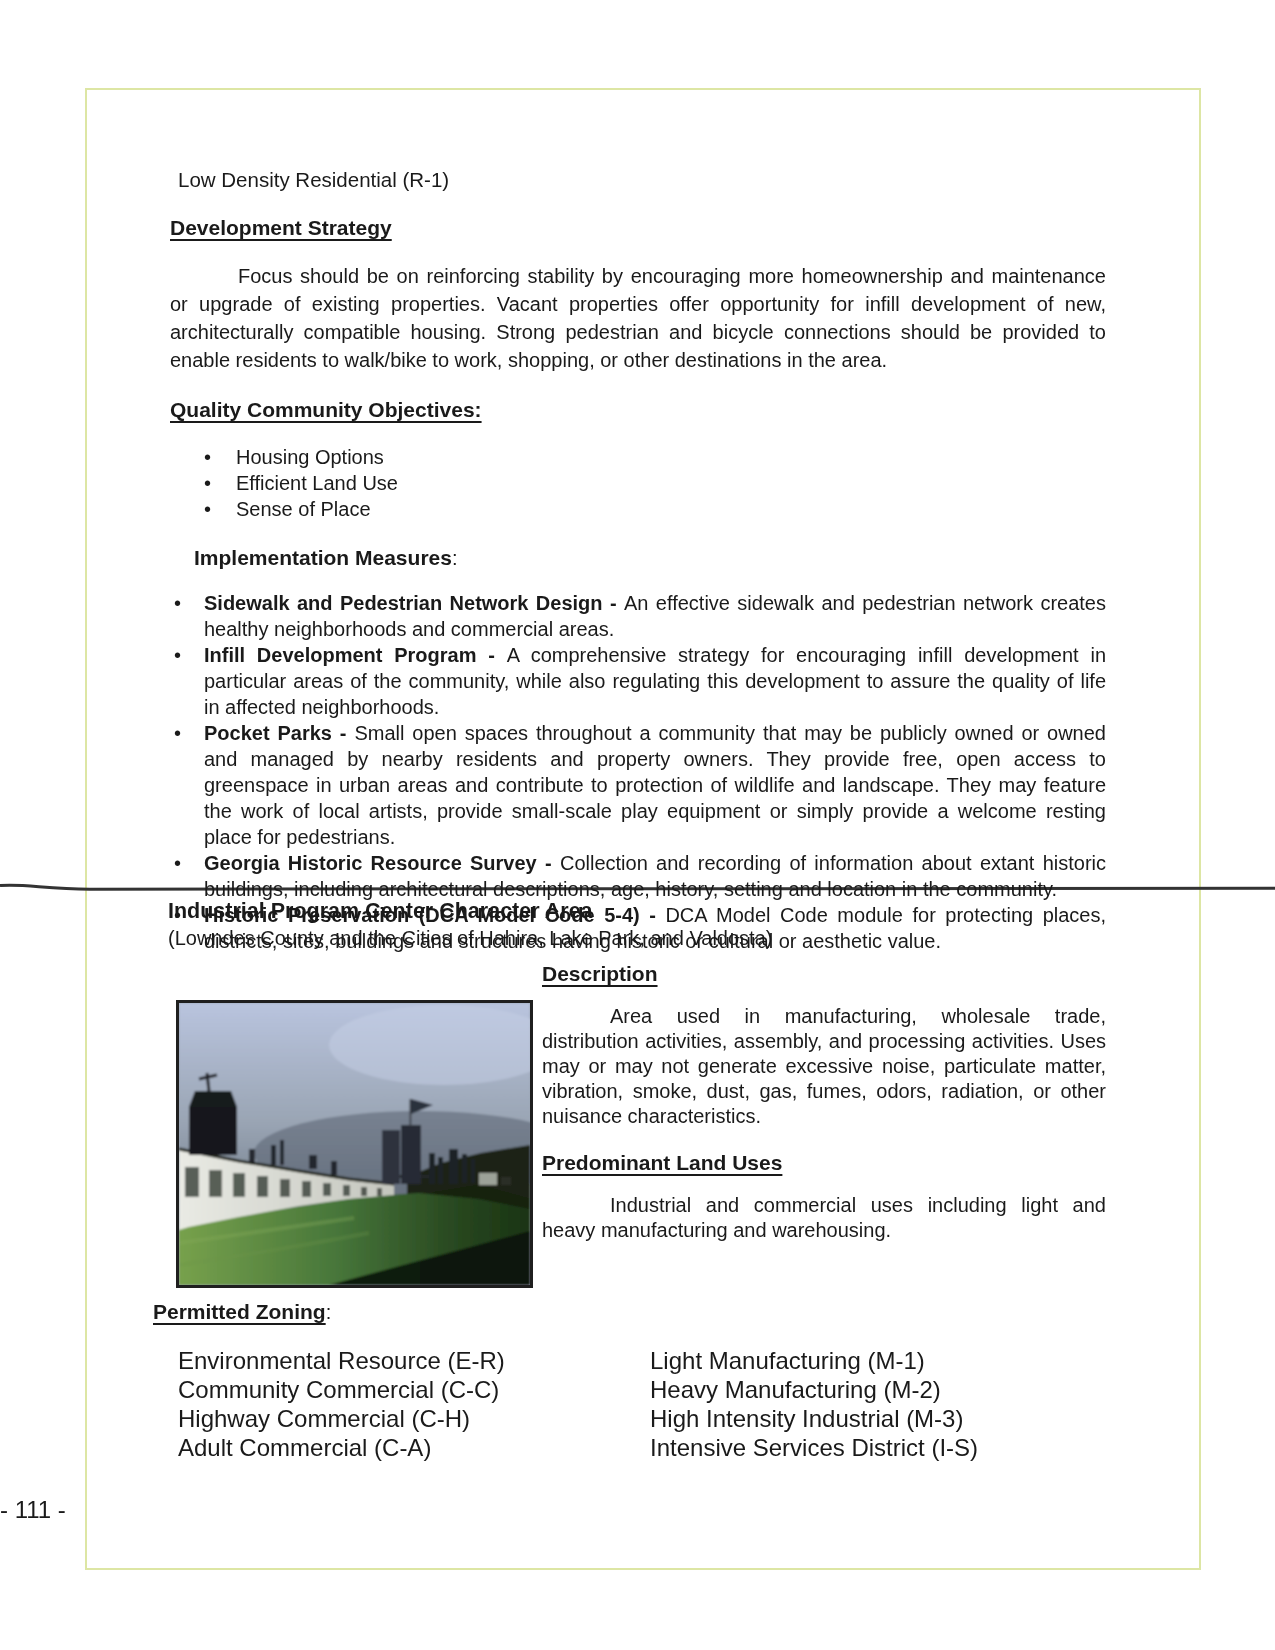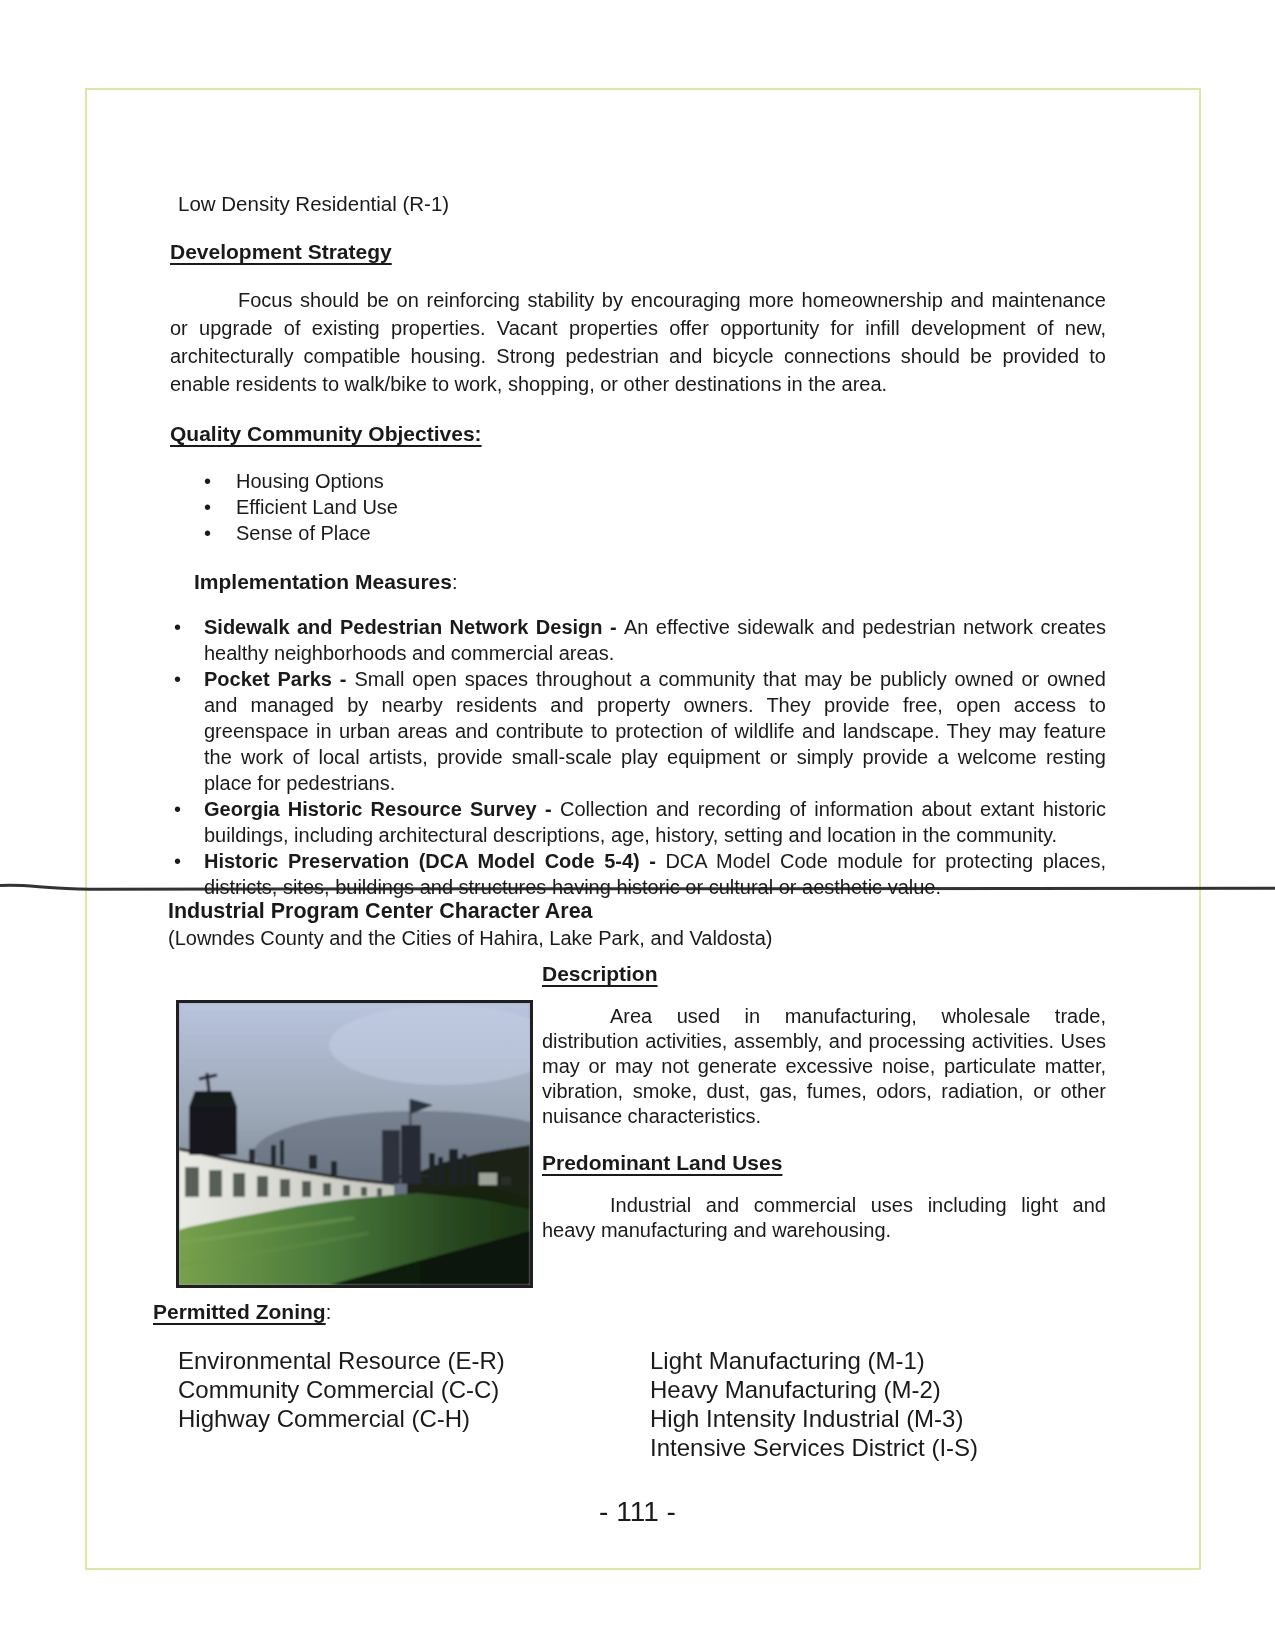--- a/index.html
+++ b/index.html
@@ -5,21 +5,21 @@
   html,body{margin:0;padding:0;}
   body{
     width:1275px;height:1650px;position:relative;background:#ffffff;
     font-family:"Liberation Sans", sans-serif;color:#1a1a1a;overflow:hidden;
   }
   .page-border{
     position:absolute;left:85px;top:88px;width:1112px;height:1478px;
     border:2px solid #dde6a4;pointer-events:none;
   }
   .divider-svg{position:absolute;left:0;top:882px;}
-  .content{position:absolute;left:170px;top:192px;width:936px;font-size:20px;}
+  .content{position:absolute;left:170px;top:168px;width:936px;font-size:20px;}
   .doc-title{margin:0 0 0 8px;font-size:20.5px;}
   .h-underline{
     font-weight:bold;font-size:21px;text-decoration:underline;
     text-decoration-thickness:2px;text-underline-offset:4px;
   }
   .h-plain{font-weight:bold;font-size:21px;margin-left:24px;}
   .sec-head{margin:24px 0 0 0;}
   .para{
     margin:22px 0 0 0;text-align:justify;line-height:28px;text-indent:68px;
   }
@@ -38,21 +38,21 @@
     border:3px solid #1f1f1f;background:#9aa5b4;
   }
   .photo-frame svg{display:block;}
   .rightcol{position:absolute;left:542px;top:962px;width:564px;font-size:20px;}
   .rightcol .para{line-height:25px;margin-top:18px;}
   .rightcol .sec-head{margin-top:22px;}
   .permitted-head{position:absolute;left:153px;top:1300px;font-size:20px;}
   .zoning{position:absolute;left:178px;top:1346px;width:928px;display:flex;font-size:24px;line-height:29px;}
   .zoning .col-left{width:472px;}
   .zoning .col-right{flex:1;}
-  .pagenum{position:absolute;left:0;top:1496px;width:1275px;text-align:center;font-size:28px;}
+  .pagenum{position:absolute;left:0;top:1496px;width:1275px;text-align:left;font-size:24px;}
 </style>
 </head>
 <body>
 
 <div class="page-border"></div>
 
 <svg class="divider-svg" width="1275" height="12">
   <path d="M0,3.5 C25,1.5 45,7 90,7.2 L1275,6.2" fill="none" stroke="#333333" stroke-width="3"></path>
 </svg>
 
@@ -75,20 +75,21 @@
     <li>Efficient Land Use</li>
     <li>Sense of Place</li>
   </ul>
 
   <div class="sec-head">
     <span class="h-plain">Implementation Measures</span><span>:</span>
   </div>
 
   <ul class="impl-list">
     <li><span class="lead">Sidewalk and Pedestrian Network Design - </span><span>An effective sidewalk and pedestrian network creates healthy neighborhoods and commercial areas.</span></li>
+    <li><span class="lead">Infill Development Program - </span><span>A comprehensive strategy for encouraging infill development in particular areas of the community, while also regulating this development to assure the quality of life in affected neighborhoods.</span></li>
     <li><span class="lead">Pocket Parks - </span><span>Small open spaces throughout a community that may be publicly owned or owned and managed by nearby residents and property owners. They provide free, open access to greenspace in urban areas and contribute to protection of wildlife and landscape. They may feature the work of local artists, provide small-scale play equipment or simply provide a welcome resting place for pedestrians.</span></li>
     <li><span class="lead">Georgia Historic Resource Survey - </span><span>Collection and recording of information about extant historic buildings, including architectural descriptions, age, history, setting and location in the community.</span></li>
     <li><span class="lead">Historic Preservation (DCA Model Code 5-4) - </span><span>DCA Model Code module for protecting places, districts, sites, buildings and structures having historic or cultural or aesthetic value.</span></li>
   </ul>
 </div>
 
 <div class="section2-head">
   <div class="h2">Industrial Program Center Character Area</div>
   <div>(Lowndes County and the Cities of Hahira, Lake Park, and Valdosta)</div>
 </div>
@@ -184,20 +185,21 @@
 
 <div class="permitted-head">
   <span class="h-underline">Permitted Zoning</span><span>:</span>
 </div>
 
 <div class="zoning">
   <ul class="col-left">
     <li>Environmental Resource (E-R)</li>
     <li>Community Commercial (C-C)</li>
     <li>Highway Commercial (C-H)</li>
+    <li>Adult Commercial (C-A)</li>
   </ul>
   <ul class="col-right">
     <li>Light Manufacturing (M-1)</li>
     <li>Heavy Manufacturing (M-2)</li>
     <li>High Intensity Industrial (M-3)</li>
     <li>Intensive Services District (I-S)</li>
   </ul>
 </div>
 
 <div class="pagenum">- 111 -</div>

